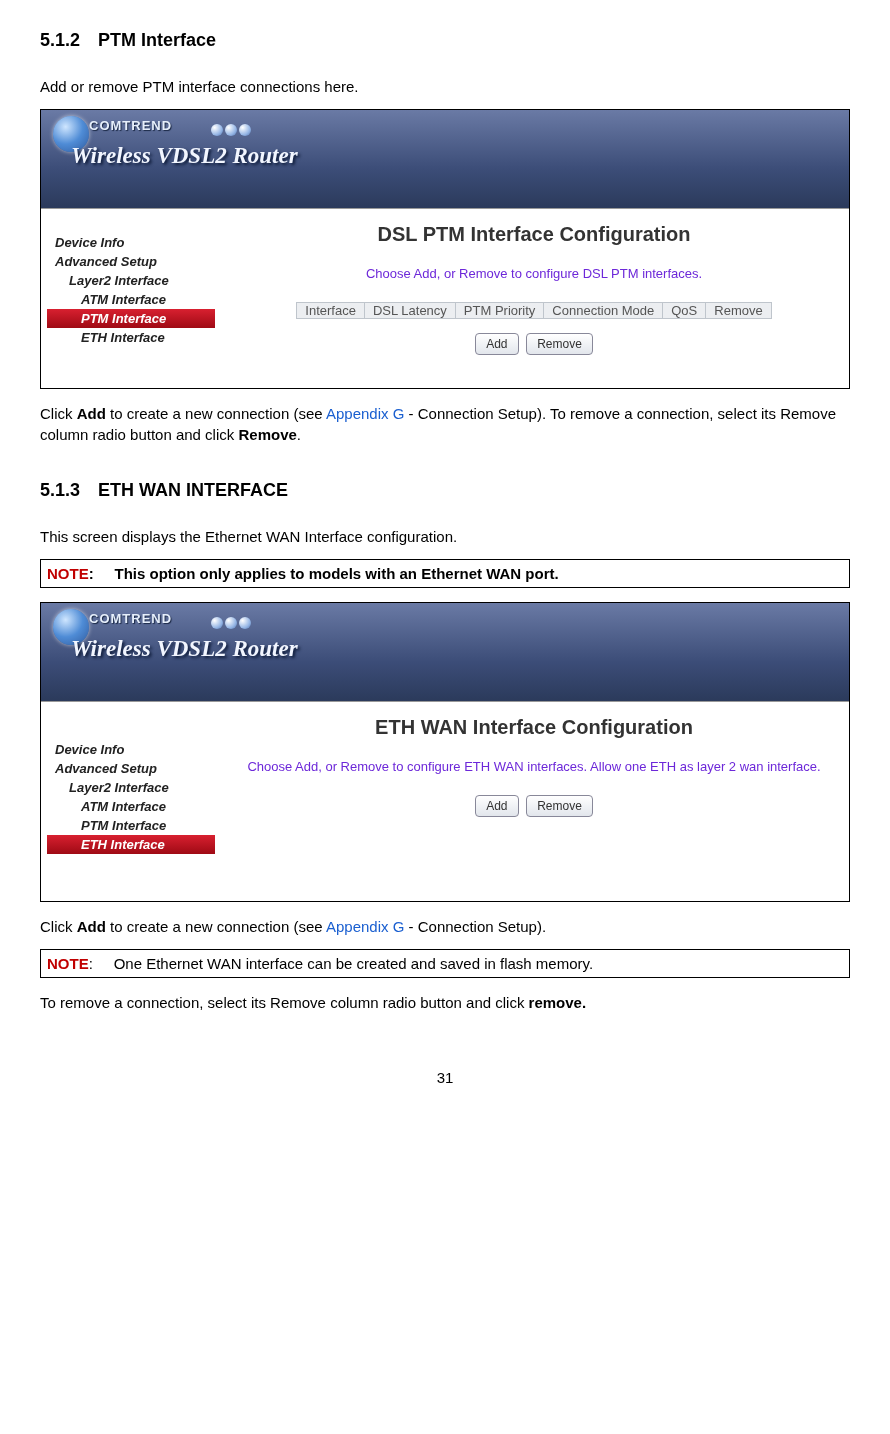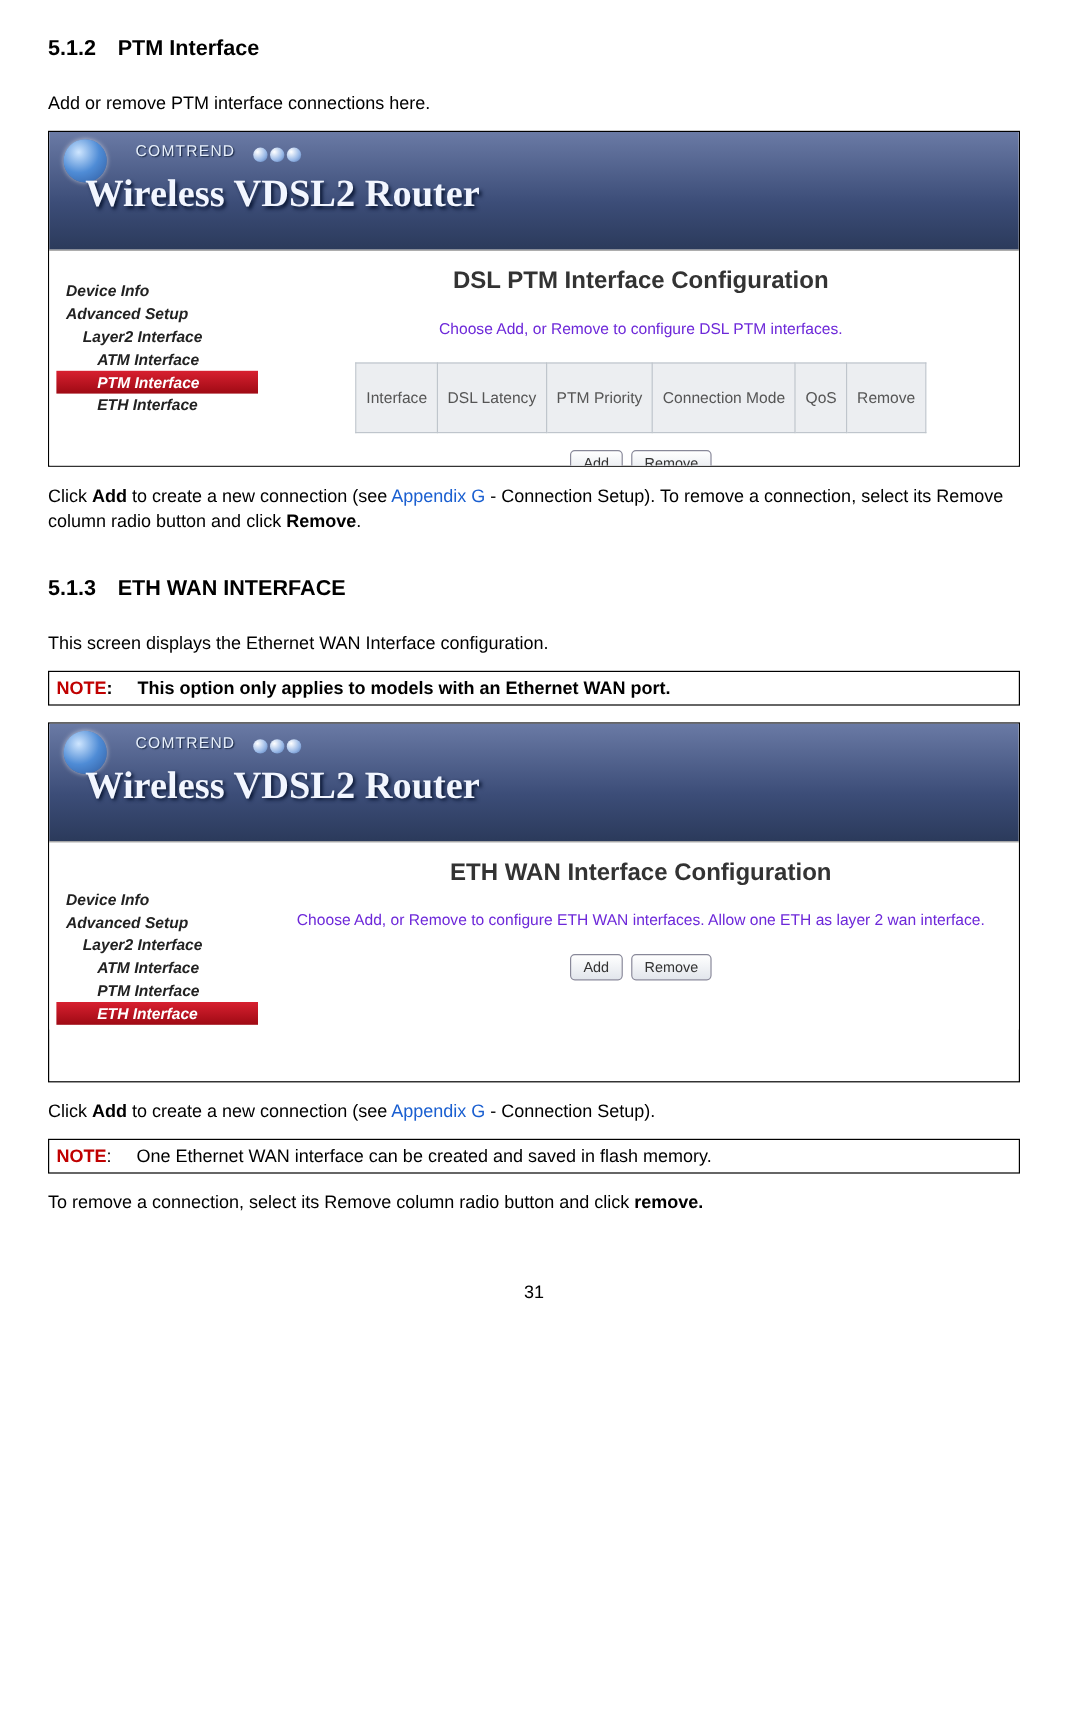--- a/index.html
+++ b/index.html
@@ -46,35 +46,36 @@
     left: 12px;
     top: 6px;
     width: 36px;
     height: 36px;
     border-radius: 50%;
     background: radial-gradient(circle at 35% 30%, #cfe6ff 0%, #4f8cd6 50%, #2e5a9e 100%);
     box-shadow: 0 0 4px rgba(255,255,255,0.6);
   }
   .banner-brand {
     position: absolute;
-    left: 72px;
+    left: 48px;
     top: 8px;
     color: #e6effb;
-    font-weight: normal;
+    font-weight: bold;
     font-size: 13px;
     letter-spacing: 1px;
     text-shadow: 1px 1px 1px #1a2845;
   }
   .banner-title {
     position: absolute;
     left: 30px;
     top: 33px;
     font-family: Georgia, 'Times New Roman', serif;
-    font-weight: bold;
-    font-size: 32px;
+    font-style: italic;
+    font-weight: bold;
+    font-size: 23px;
     color: #f2f6ff;
     text-shadow: 2px 2px 3px #0d1a38;
     white-space: nowrap;
   }
   .banner-orbs {
     position: absolute;
     left: 170px;
     top: 12px;
   }
   .orb {
@@ -139,21 +140,21 @@
   }
   .cfg-table {
     border-collapse: collapse;
     margin: 0 auto 14px auto;
   }
   .cfg-table th {
     background: #eceef1;
     border: 1px solid #bfc5cc;
     font-weight: normal;
     color: #555;
-    padding: 21px 8px;
+    padding: 0 8px;
     font-size: 13px;
   }
   .btn {
     display: inline-block;
     background: linear-gradient(#fff, #e2e6ec);
     border: 1px solid #889;
     border-radius: 4px;
     padding: 3px 10px;
     font-size: 12px;
     color: #333;

